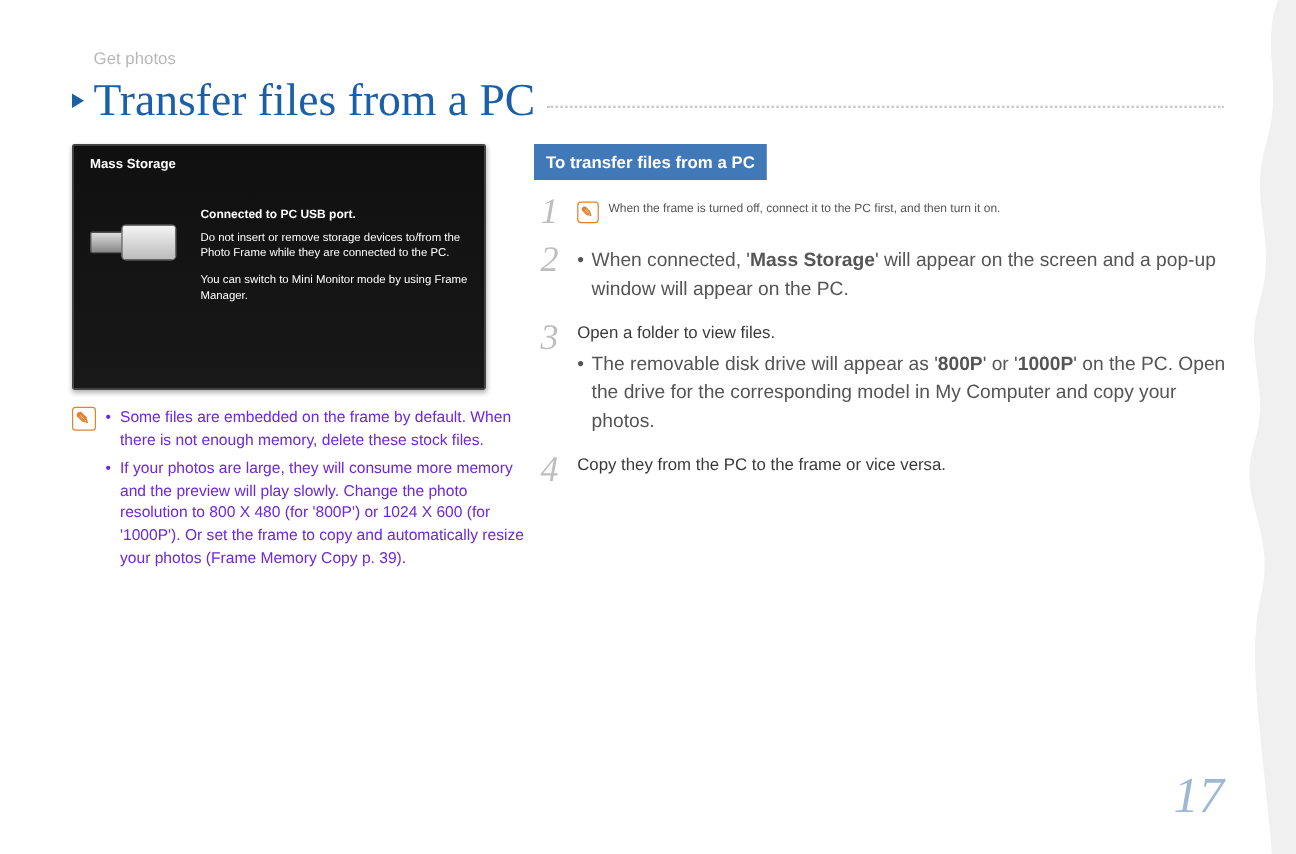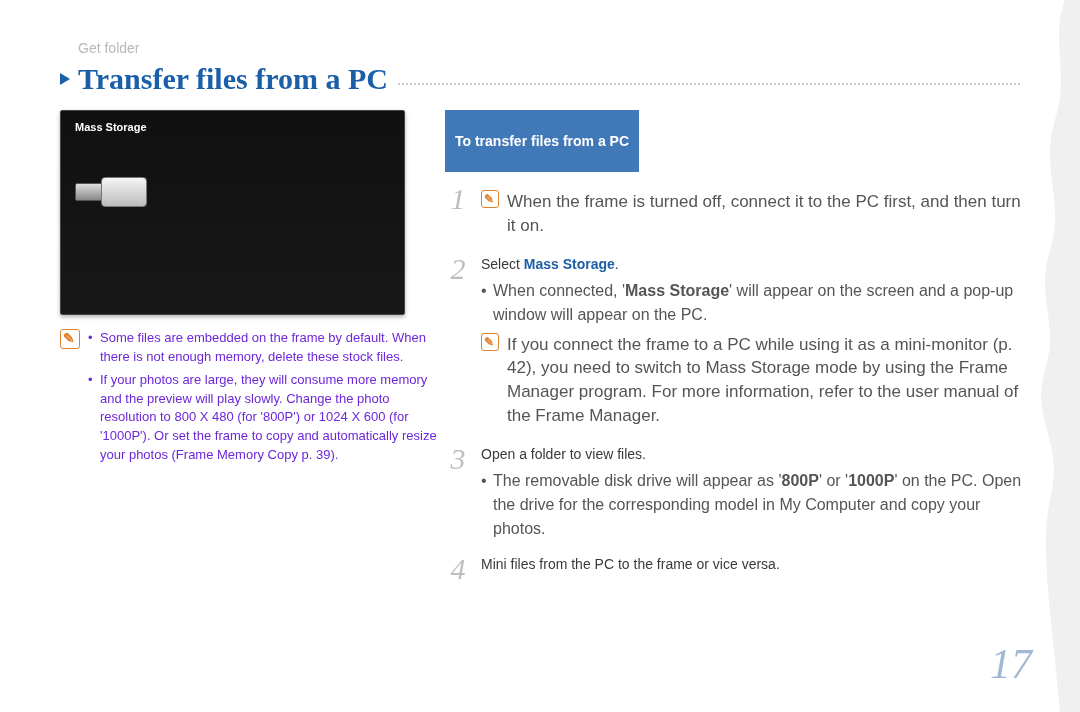--- a/index.html
+++ b/index.html
@@ -32,23 +32,23 @@
   }
   .title-arrow {
     width: 0; height: 0;
     border-top: 6px solid transparent;
     border-bottom: 6px solid transparent;
     border-left: 10px solid #1b5fa8;
     margin-right: 8px;
   }
   .page-title {
     font-family: Georgia, 'Times New Roman', serif;
-    font-size: 30px;
+    font-size: 38px;
     color: #1b5fa8;
-    font-weight: bold;
+    font-weight: normal;
   }
   .dots {
     flex: 1;
     height: 1px;
     margin-left: 10px;
     margin-right: 10px;
     border-top: 2px dotted #c9c9c9;
     position: relative;
     top: 5px;
   }
@@ -134,21 +134,21 @@
   .note-list { list-style: none; padding:0; margin:0;}
   .note-list li { position:relative; padding-left:12px; margin-bottom:4px;}
   .note-list li::before { content:"•"; position:absolute; left:0; }
 
   .section-header {
     display: inline-block;
     background: #4178b8;
     color: #fff;
     font-size: 14px;
     font-weight: bold;
-    padding: 23px 10px;
+    padding: 7px 10px;
     margin-bottom: 12px;
   }
   .step {
     display: flex;
     gap: 10px;
     margin-bottom: 10px;
   }
   .step-num {
     font-family: Georgia, 'Times New Roman', serif;
     font-size: 30px;
@@ -163,36 +163,36 @@
     font-size: 14px;
     color: #3a3a3a;
     line-height: 1.5;
     flex: 1;
   }
   .step-body .emph { color:#1b5fa8; font-weight:bold; }
   .sub-note {
     display: flex;
     gap: 8px;
     margin: 6px 0 6px 0;
-    font-size: 17px;
+    font-size: 10px;
     color: #555;
     line-height: 1.4;
   }
   .sub-note .note-icon {
     width: 18px; height: 18px;
     font-size: 12px;
   }
   .sub-note .note-icon::before { font-size:12px; }
   .bullets { list-style:none; padding:0; margin:4px 0 0 0; font-size:16px; color:#555;}
   .bullets li { position:relative; padding-left:12px; margin-bottom:3px;}
   .bullets li::before { content:"•"; position:absolute; left:0;}
 
   .page-number {
     position: absolute;
-    right: 48px;
+    right: 60px;
     bottom: 24px;
     font-family: Georgia, 'Times New Roman', serif;
     font-style: italic;
     font-size: 42px;
     color: #9fb8d4;
   }
 
   .side-art {
     position: absolute;
     right: 0;
@@ -202,38 +202,43 @@
     pointer-events: none;
     overflow: hidden;
   }
   .side-art svg { width:100%; height:100%; }
 </style>
 </head>
 <body>
 
 <div class="page">
 
-  <div class="breadcrumb">Get folder</div>
+  <div class="breadcrumb">Get photos</div>
 
   <div class="title-row">
     <div class="title-arrow"></div>
     <div class="page-title">Transfer files from a PC</div>
     <div class="dots"></div>
   </div>
 
   <div class="columns">
 
     <div class="col-left">
 
       <div class="screenshot-frame">
         <div class="ss-title">Mass Storage</div>
         <div class="ss-body">
           <div class="usb-icon">
             <div class="usb-plug"></div>
             <div class="usb-body"></div>
+          </div>
+          <div class="ss-text">
+            <div class="ss-heading">Connected to PC USB port.</div>
+            <div class="ss-para">Do not insert or remove storage devices to/from the Photo Frame while they are connected to the PC.</div>
+            <div class="ss-para">You can switch to Mini Monitor mode by using Frame Manager.</div>
           </div>
         </div>
       </div>
 
       <div class="note-block">
         <div class="note-icon"></div>
         <ul class="note-list">
           <li>Some files are embedded on the frame by default. When there is not enough memory, delete these stock files.</li>
           <li>If your photos are large, they will consume more memory and the preview will play slowly. Change the photo resolution to 800 X 480 (for '800P') or 1024 X 600 (for '1000P'). Or set the frame to copy and automatically resize your photos (Frame Memory Copy p. 39).</li>
         </ul>
@@ -253,49 +258,42 @@
             <div class="note-icon"></div>
             <div>When the frame is turned off, connect it to the PC first, and then turn it on.</div>
           </div>
         </div>
       </div>
 
       
       <div class="step">
         <div class="step-num">2</div>
         <div class="step-body">
-          <div>
-            <span>Select </span><span class="emph">Mass Storage</span><span>.</span>
-          </div>
           <ul class="bullets">
               <li>When connected, '<b>Mass Storage</b>' will appear on the screen and a pop-up window will appear on the PC.</li>
             </ul>
-          <div class="sub-note">
-            <div class="note-icon"></div>
-            <div>If you connect the frame to a PC while using it as a mini-monitor (p. 42), you need to switch to Mass Storage mode by using the Frame Manager program. For more information, refer to the user manual of the Frame Manager.</div>
-          </div>
         </div>
       </div>
 
       
       <div class="step">
         <div class="step-num">3</div>
         <div class="step-body">
           <div>Open a folder to view files.</div>
           <ul class="bullets">
               <li>The removable disk drive will appear as '<b>800P</b>' or '<b>1000P</b>' on the PC. Open the drive for the corresponding model in My Computer and copy your photos.</li>
             </ul>
         </div>
       </div>
 
       
       <div class="step">
         <div class="step-num">4</div>
         <div class="step-body">
-          <div>Mini files from the PC to the frame or vice versa.</div>
+          <div>Copy they from the PC to the frame or vice versa.</div>
         </div>
       </div>
 
     </div>
   </div>
 
   <div class="page-number">17</div>
 
   <div class="side-art">
     <svg viewBox="0 0 70 712" preserveAspectRatio="none">

